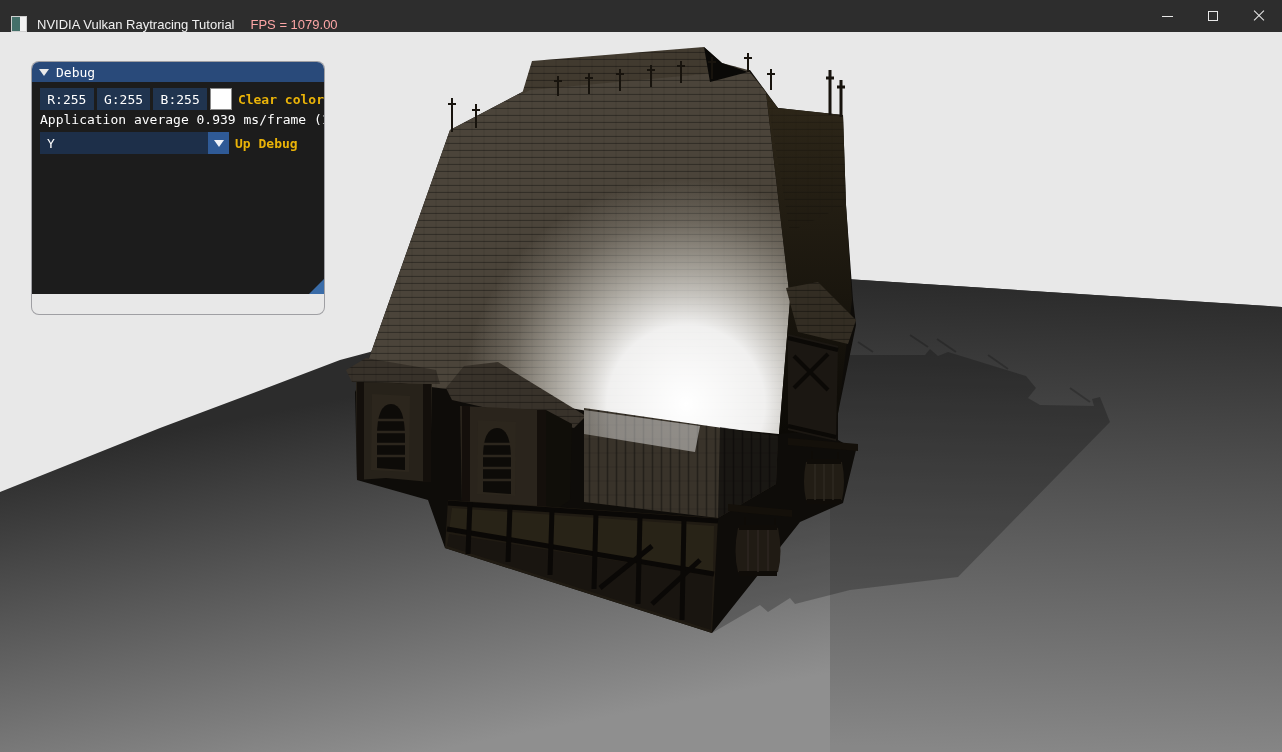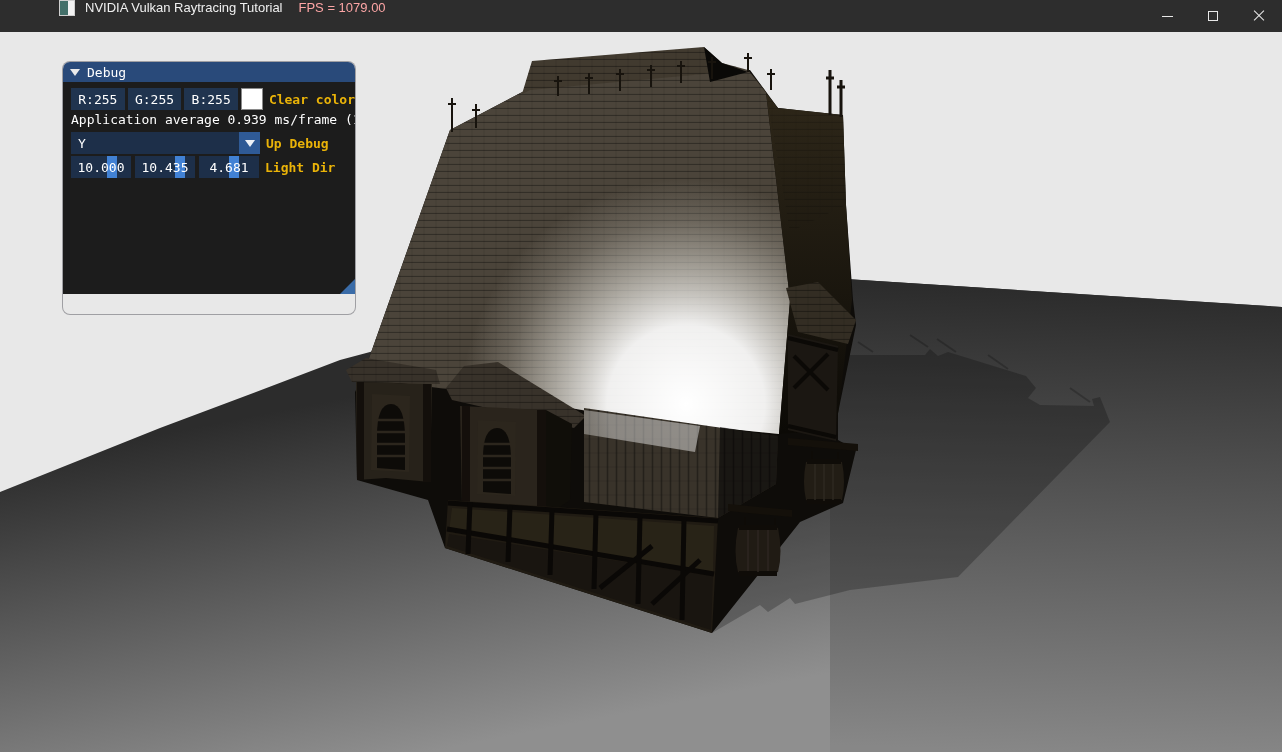--- a/index.html
+++ b/index.html
@@ -1,40 +1,40 @@
 <!DOCTYPE html>
 <html><head>
 <meta charset="utf-8">
 <style>
   * { margin:0; padding:0; box-sizing:border-box; }
   html,body { width:1282px; height:752px; overflow:hidden; background:#000; }
   body { font-family:"DejaVu Sans Mono", monospace; }
 
   
   .titlebar { position:absolute; left:0; top:0; width:1282px; height:32px;
-    background:#2d2d2d; display:flex; align-items:flex-start; z-index:50;padding-left:48px; }
+    background:#2d2d2d; display:flex; align-items:flex-end; z-index:50; }
   .app-icon { width:16px; height:16px; margin:0 10px 0 11px; border:1px solid #cfcfcf;
     background:linear-gradient(90deg,#44706a 0 60%,#f2f2f2 60% 100%); }
   .title-text { color:#f0f0f0; font-family:"Liberation Sans", sans-serif; font-size:13px; }
   .fps-text { color:#fca5a5; font-family:"Liberation Sans", sans-serif; font-size:13px; margin-left:16px; }
   .winbtns { margin-left:auto; display:flex; height:32px; }
   .winbtn { width:46px; height:32px; display:flex; align-items:center; justify-content:center; }
   .glyph-min { width:11px; height:1px; background:#e8e8e8; }
   .glyph-max { width:10px; height:10px; border:1px solid #e8e8e8; }
   .glyph-close { position:relative; width:12px; height:12px; }
   .glyph-close::before,.glyph-close::after { content:""; position:absolute; left:-1px; top:5px;
     width:14px; height:1px; background:#e8e8e8; }
   .glyph-close::before { transform:rotate(45deg); }
   .glyph-close::after { transform:rotate(-45deg); }
 
   
   .scene { position:absolute; left:0; top:32px; width:1282px; height:720px; }
 
   
-  .panel { position:absolute; left:63px; top:62px; width:292px; height:252px; z-index:60;
+  .panel { position:absolute; left:32px; top:62px; width:292px; height:252px; z-index:60;
     border-radius:7px; overflow:hidden; box-shadow:0 0 0 1px rgba(70,70,80,.45);
     color:#fff; font-size:13px; }
   .panel-title { height:20px; background:#294a7a; display:flex; align-items:center;
     padding-left:7px; gap:7px; }
   .tri-down { width:0; height:0; border-left:5px solid transparent; border-right:5px solid transparent;
     border-top:7px solid #eaeaea; }
   .panel-body { position:relative; height:212px; background:rgba(12,12,12,.93);
     padding:6px 0 0 8px; overflow:hidden; }
   .row { display:flex; align-items:center; margin-bottom:2px; height:22px; white-space:nowrap; }
   .imbtn { width:54px; height:22px; background:#20344f; color:#fff; display:flex;
@@ -293,33 +293,18 @@
     <div class="row">
       <div class="combo">
         <span>Y</span>
         <span class="combo-arrow">
             <i></i>
           </span>
       </div>
       <span class="lbl">Up Debug</span>
     </div>
 
-    <div class="row">
-      <div class="dragbox">
-        <span class="grab" style="left:36px"></span>
-        <span class="dragval">10.000</span>
-      </div>
-      <div class="dragbox">
-        <span class="grab" style="left:40px"></span>
-        <span class="dragval">10.435</span>
-      </div>
-      <div class="dragbox">
-        <span class="grab" style="left:30px"></span>
-        <span class="dragval">4.681</span>
-      </div>
-      <span class="lbl" style="margin-left:6px">Light Dir</span>
-    </div>
 
 
 
     <div class="resize-grip"></div>
   </div>
 </div>
 
 </body></html>

